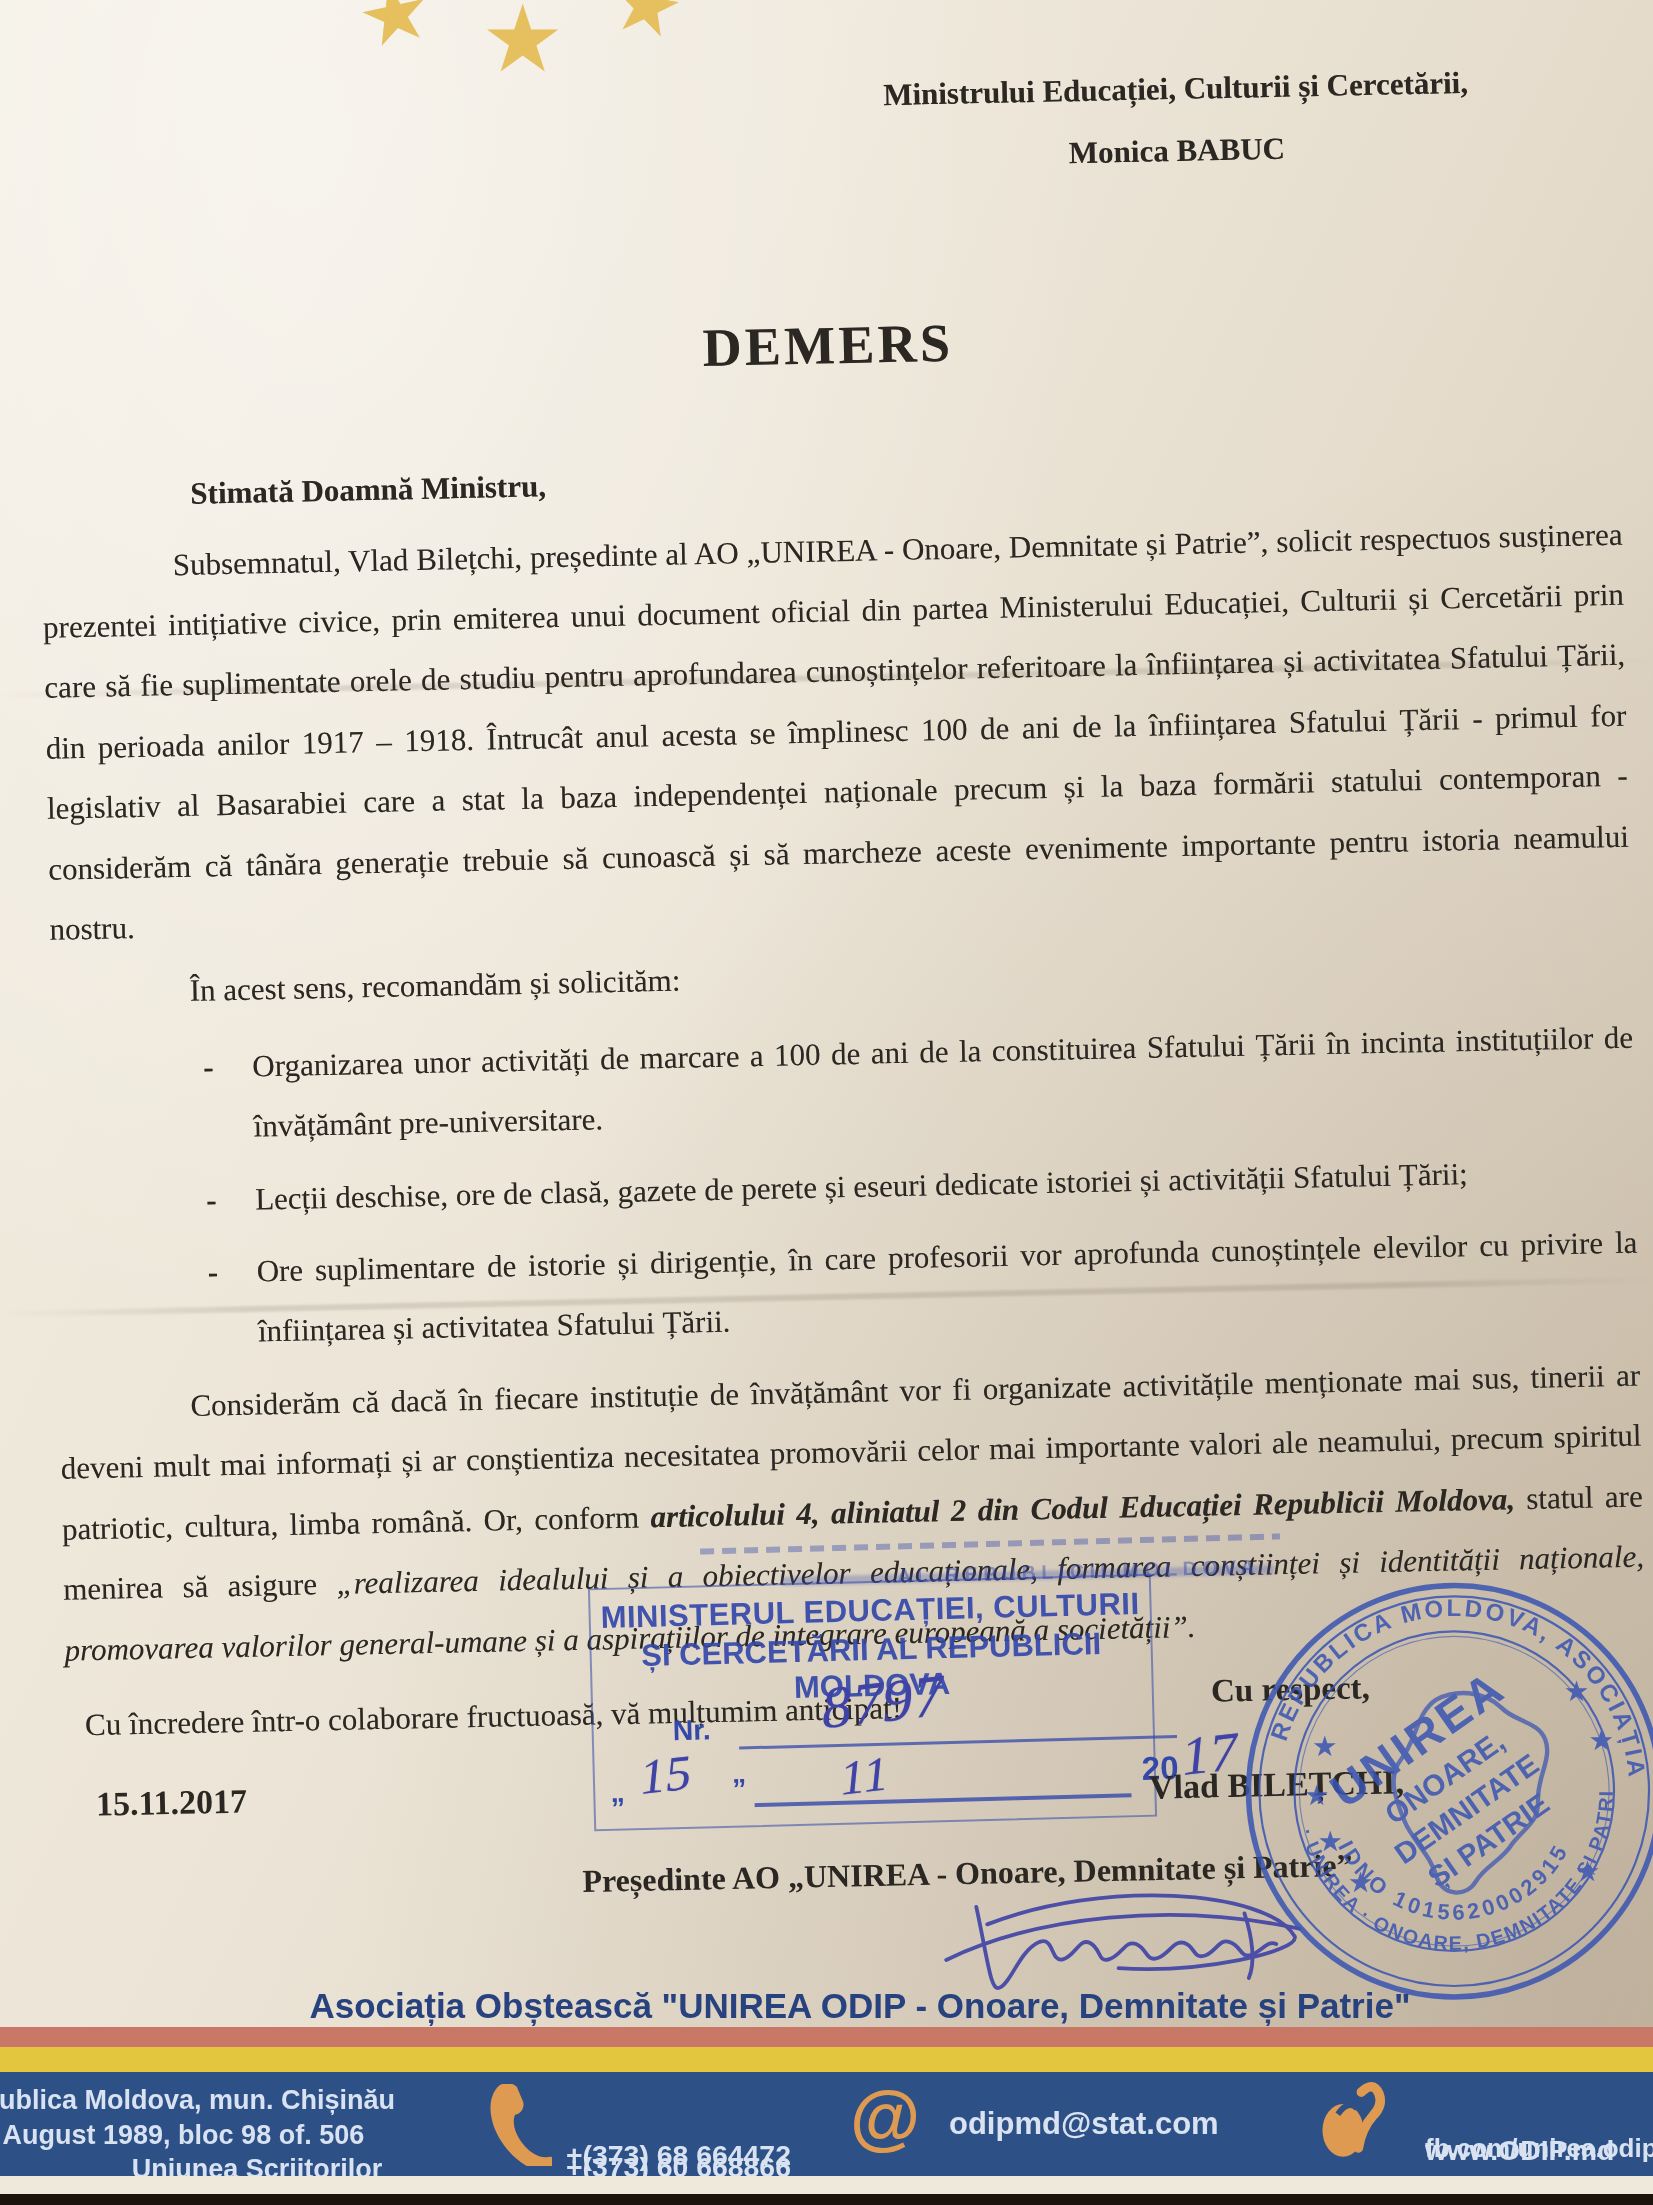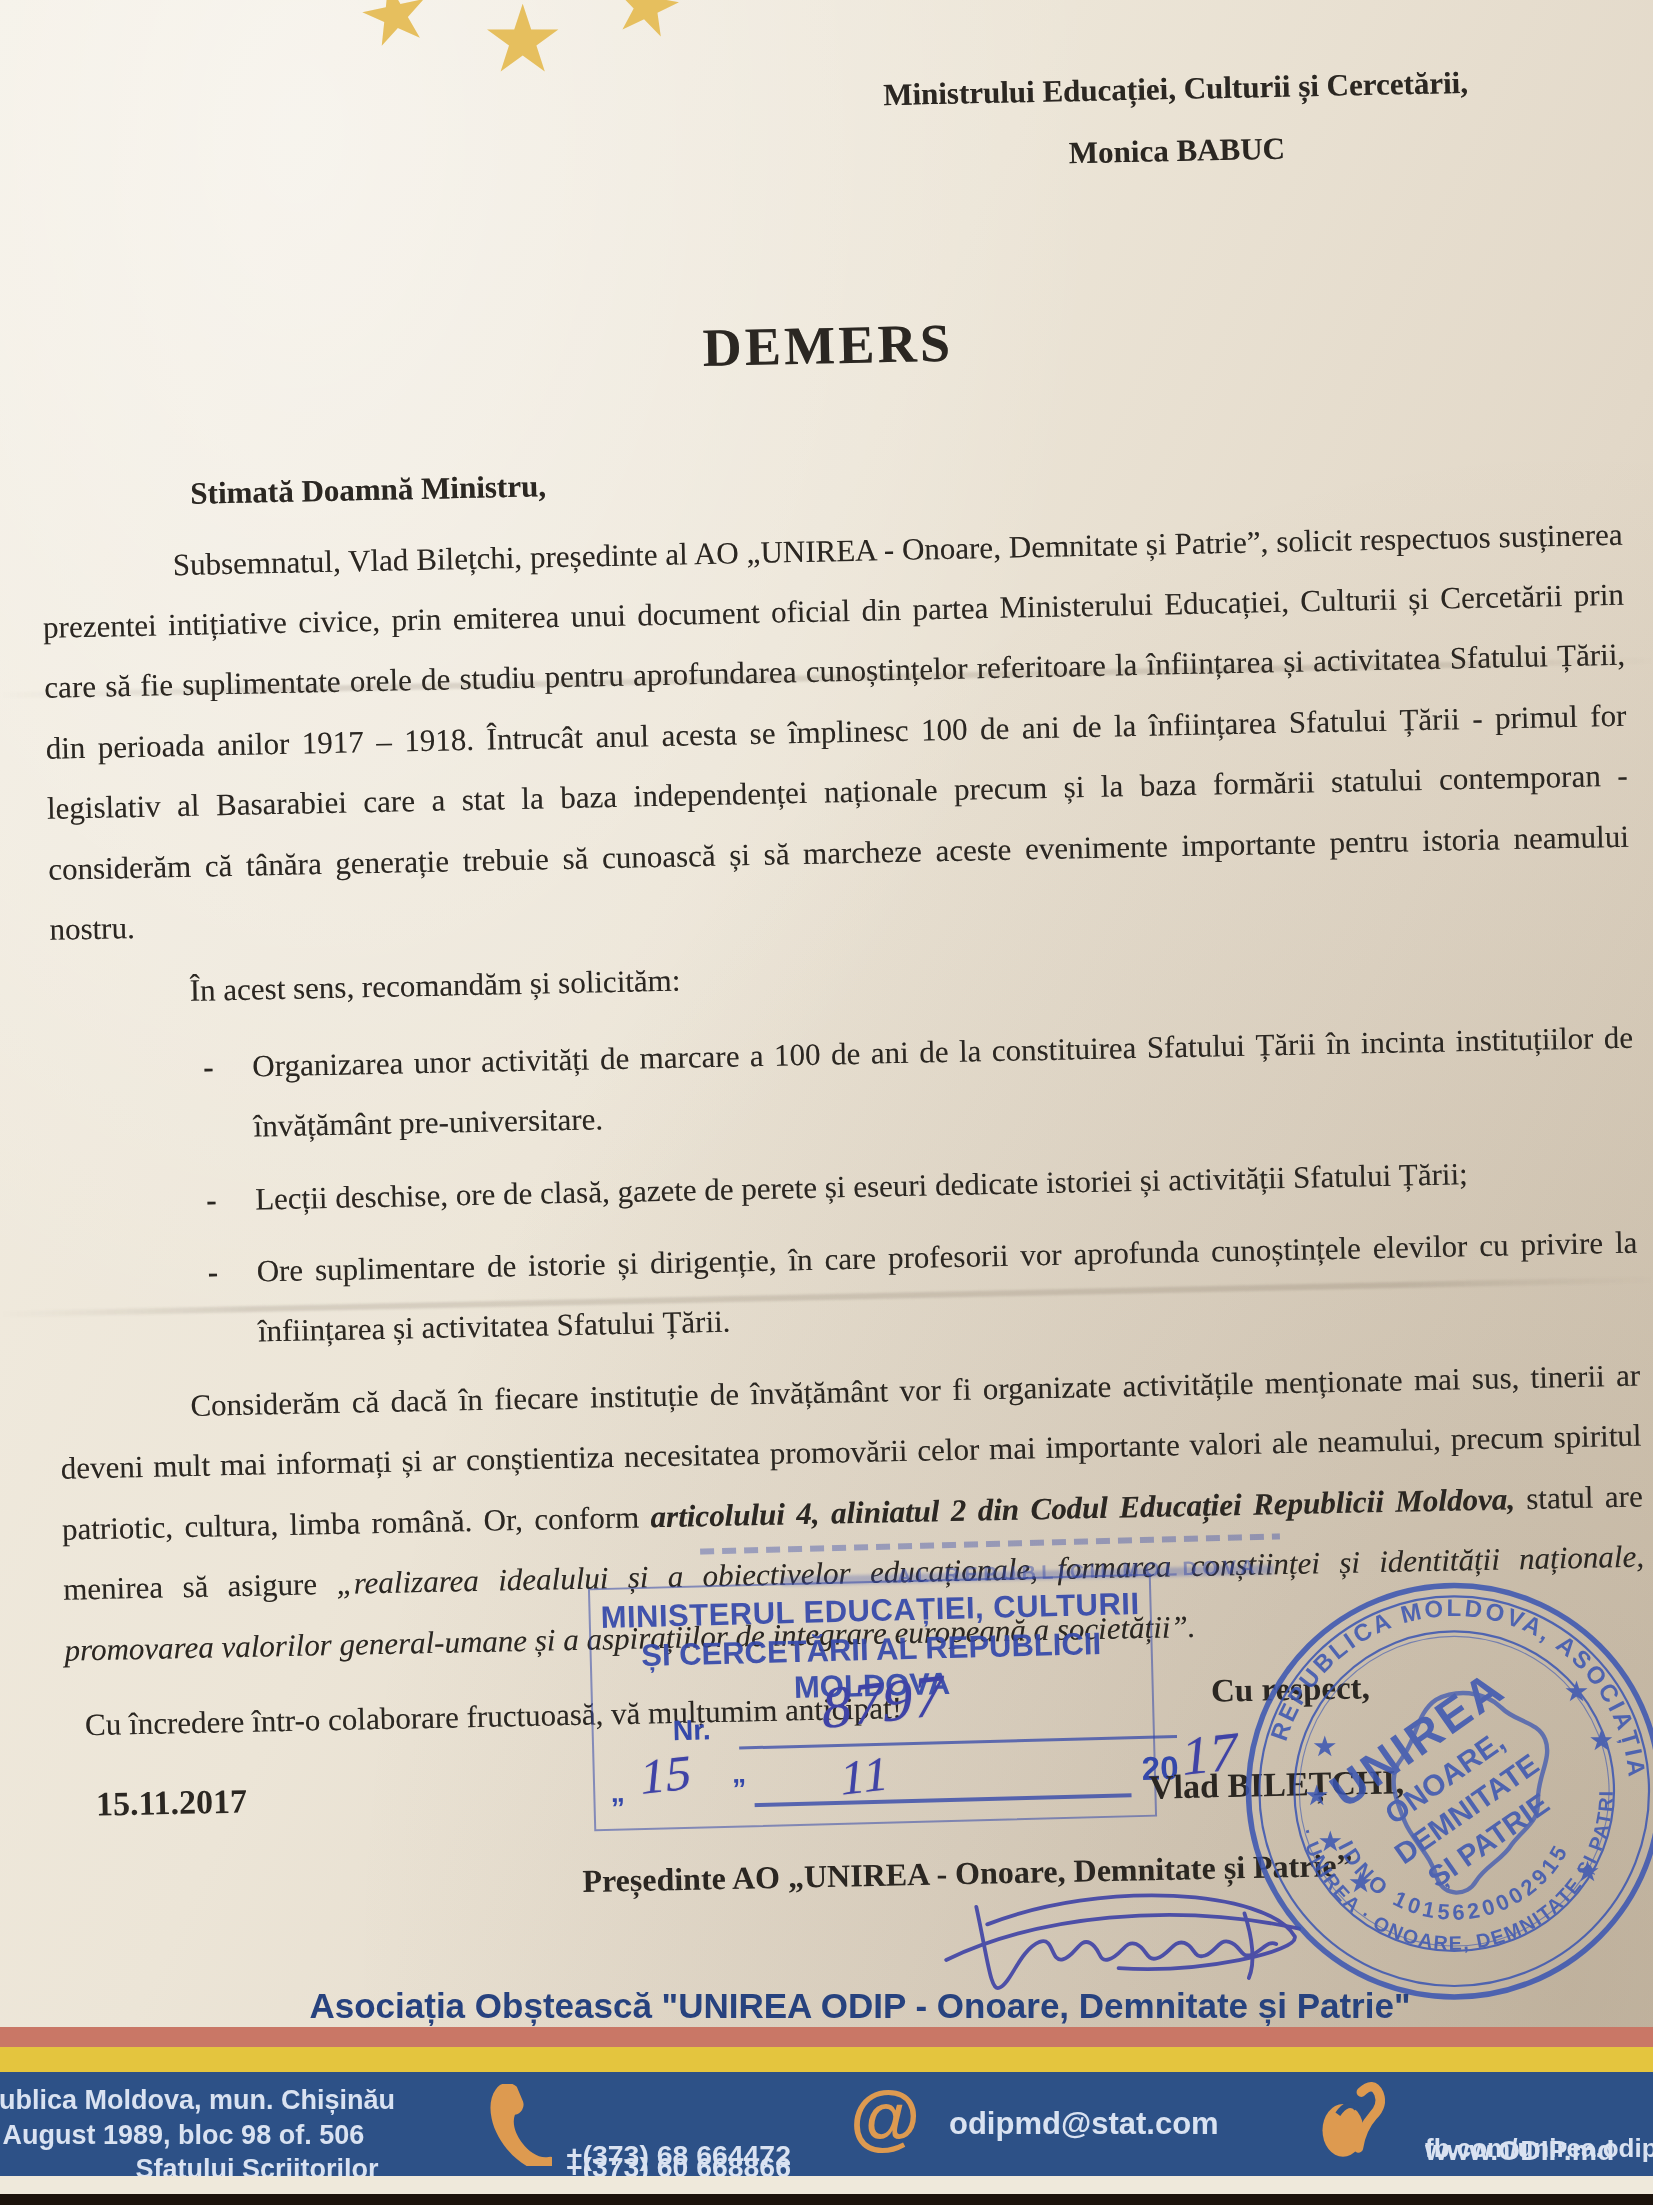--- a/index.html
+++ b/index.html
@@ -233,21 +233,21 @@
     </svg>
   </div>
 
   <div class="footer-title">Asociația Obștească "UNIREA ODIP - Onoare, Demnitate și Patrie"</div>
   <div class="stripe red"></div>
   <div class="stripe yellow"></div>
 
   <div class="band">
     <div class="addr1">Republica Moldova, mun. Chișinău</div>
     <div class="addr2">str. 31 August 1989, bloc 98 of. 506</div>
-    <div class="addr3">Sfatului Scriitorilor</div>
+    <div class="addr3">Uniunea Scriitorilor</div>
     <div class="phone-icon">
       <svg width="77" height="82" viewBox="0 0 110 120">
         <path d="M22 12 a20 20 0 0 1 30 -8 l12 20 a15 15 0 0 1 -9 21 c-3 13 5 28 16 39 c11 11 26 19 39 16 a15 15 0 0 1 21 9 l-20 12 a20 20 0 0 1 -28 -4 c-26 -10 -52 -36 -61 -62 c-6 -16 -6 -32 0 -43 z" fill="#dd9a50" transform="rotate(8 55 60)"></path>
       </svg>
     </div>
     <div class="phone1">+(373) 60 668866</div>
     <div class="phone2">+(373) 68 664472</div>
     <div class="at-icon">@</div>
     <div class="email">odipmd@stat.com</div>
     <div class="social-icon">

